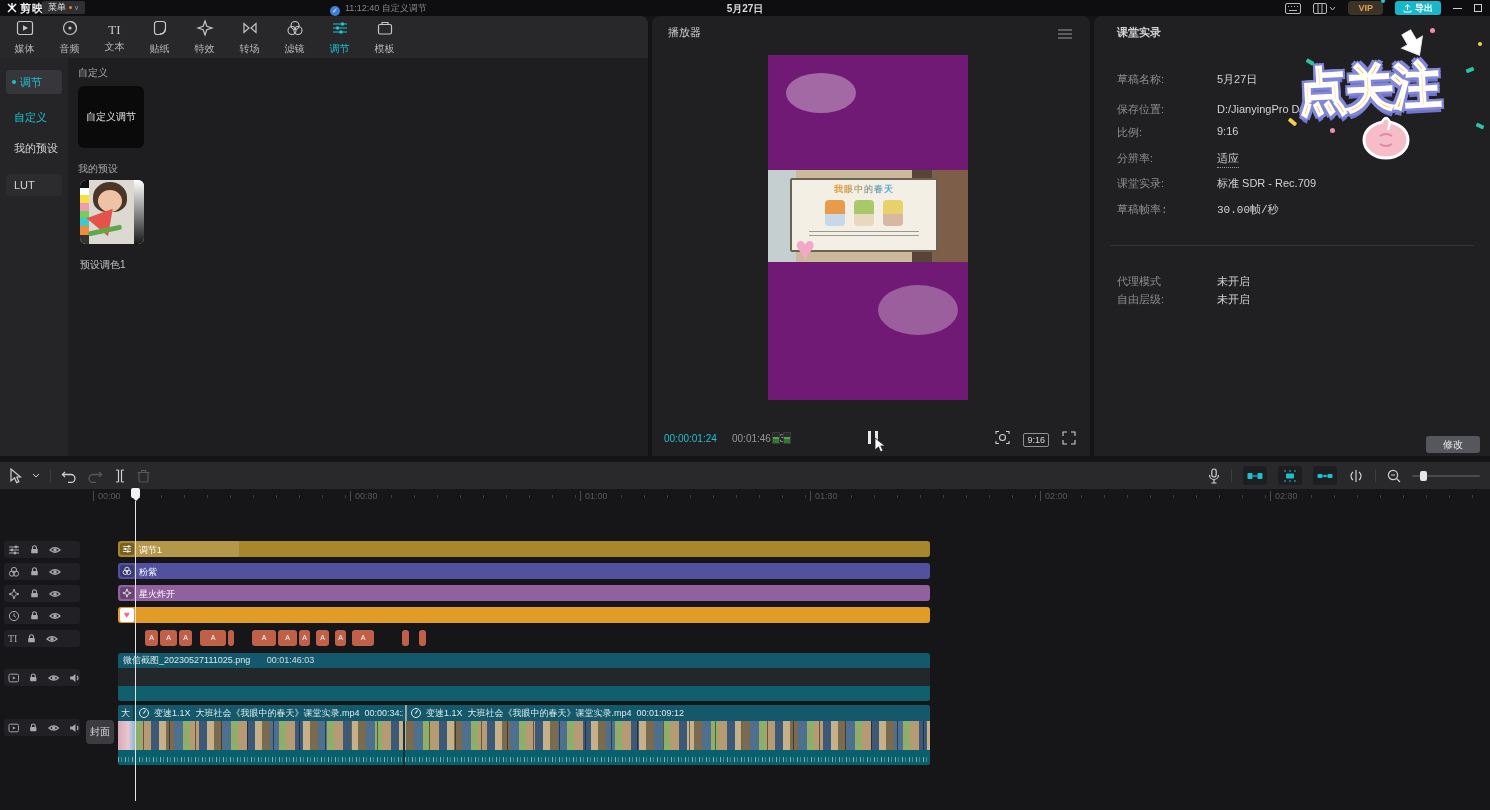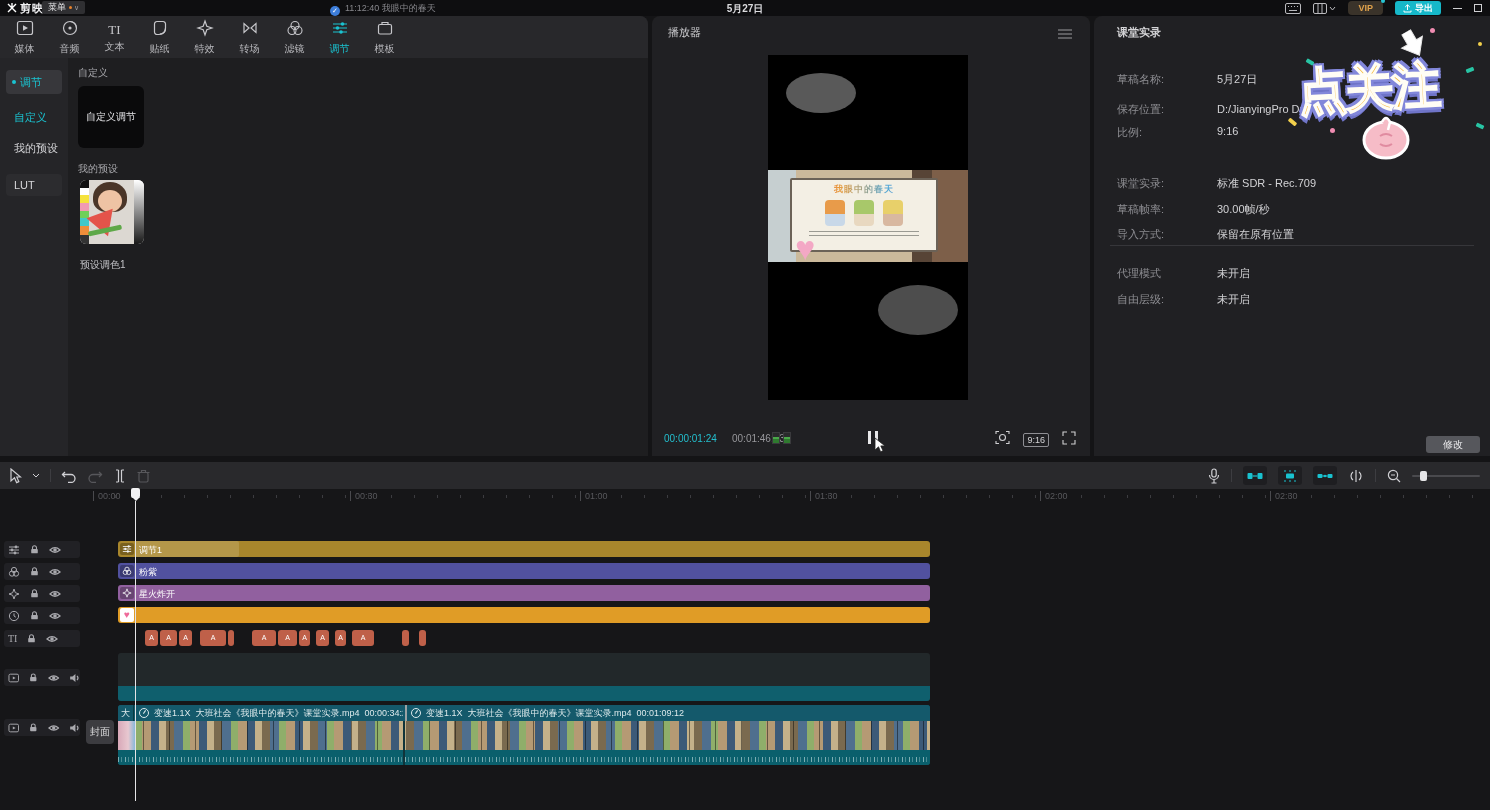--- a/index.html
+++ b/index.html
@@ -57,21 +57,21 @@
   .pt-hair { position:absolute; left:4px; top:2px; width:34px; height:30px; border-radius:50% 50% 40% 40%; background:#4a3528; }
   .pt-face { position:absolute; left:9px; top:10px; width:24px; height:22px; border-radius:50%; background:#eec3a4; }
   .pt-melon { position:absolute; left:2px; top:26px; width:0; height:0; border-left:14px solid transparent; border-right:14px solid transparent; border-bottom:24px solid #e4534a; transform:rotate(40deg); }
   .pt-rind { position:absolute; left:-1px; top:48px; width:34px; height:5px; background:#5ea848; transform:rotate(-12deg); border-radius:2px; }
   .preset-name { position:absolute; left:12px; top:200px; font-size:10px; color:#c2c2c6; }
 
   
   .pp-header { position:absolute; left:0; top:0; width:100%; height:30px; }
   .pp-title { position:absolute; left:16px; top:9px; font-size:11px; color:#cdcdd0; }
   .pp-menu { position:absolute; right:18px; top:9px; width:14px; color:#9a9a9e; }
-  .video { position:absolute; left:116px; top:39px; width:200px; height:345px; background:#000000; overflow:hidden; }
+  .video { position:absolute; left:116px; top:39px; width:200px; height:345px; background:#701a75; overflow:hidden; }
   .v-blob1 { position:absolute; left:18px; top:18px; width:70px; height:40px; border-radius:50%; background:rgba(255,255,255,.35); }
   .v-blob2 { position:absolute; right:10px; top:230px; width:80px; height:50px; border-radius:50%; background:rgba(255,255,255,.3); }
   .photo { position:absolute; left:0; top:115px; width:200px; height:92px; background:linear-gradient(90deg,#c6cfd0 0 14%, #cbb99b 14% 72%, #574436 72% 82%, #7d5f49 82% 100%); }
   .board { position:absolute; left:22px; top:8px; width:148px; height:74px; background:#f3efe4; border:2px solid #6b6257; border-radius:2px; padding-top:3px; text-align:center; }
   .board-title { font-size:9px; font-weight:bold; letter-spacing:1px; background:linear-gradient(90deg,#e45c8e,#e89b3c,#52a8d8,#d8648e); -webkit-background-clip:text; background-clip:text; color:transparent; }
   .kids { display:flex; justify-content:center; gap:9px; margin-top:4px; }
   .kid { width:20px; height:26px; border-radius:4px; }
   .k1 { background:linear-gradient(#e89b4a 55%, #c8d8e8 55%); }
   .k2 { background:linear-gradient(#a8c86a 55%, #e8d8c0 55%); }
   .k3 { background:linear-gradient(#e8d06a 55%, #d8b8a0 55%); }
@@ -221,21 +221,21 @@
   </defs>
 </svg>
 
 <div id="app">
 
   <div class="titlebar">
     <div class="logo"><svg class="logo-mark" viewBox="0 0 10 10">
           <path d="M1 1 L9 9 M9 1 L1 9 M5 0 V4" stroke="#fff" stroke-width="1.4" fill="none"></path>
         </svg><span>剪映</span></div>
     <div class="menu-btn"><span>菜单</span><span class="menu-dot"></span><span class="menu-car">∨</span></div>
-    <div class="autosave"><span class="cloud">✓</span><span>11:12:40 我眼中的春天</span></div>
+    <div class="autosave"><span class="cloud">✓</span><span>11:12:40 自定义调节</span></div>
     <div class="doc-title">5月27日</div>
     <div class="tb-right">
       <span class="tb-ico">
           <svg width="16" height="11" viewBox="0 0 16 11">
             <rect x="0.5" y="0.5" width="15" height="10" rx="1.5" fill="none" stroke="currentColor"></rect>
             <path d="M3 3.5 h1 M6 3.5 h1 M9 3.5 h1 M12 3.5 h1 M4 7.5 h8" stroke="currentColor"></path>
           </svg>
         </span>
       <span class="tb-ico">
           <svg width="14" height="11" viewBox="0 0 14 11">
@@ -398,25 +398,25 @@
             </svg></span>
       </span>
     </div>
   </div>
 
   <div class="panel draft-panel">
     <div class="dp-title">课堂实录</div>
     <div class="drow" style="top:56px;"><span class="dlabel">草稿名称:</span><span class="dval">5月27日</span></div>
     <div class="drow" style="top:86px;"><span class="dlabel">保存位置:</span><span class="dval">D:/JianyingPro Drafts/5月2</span></div>
     <div class="drow" style="top:109px;"><span class="dlabel">比例:</span><span class="dval">9:16</span></div>
+    <div class="drow" style="top:135px;"><span class="dlabel">分辨率:</span><span class="dval u-dot">适应</span></div>
     <div class="drow" style="top:160px;"><span class="dlabel">课堂实录:</span><span class="dval">标准 SDR - Rec.709</span></div>
-    <div class="drow" style="top:186px;"><span class="dlabel">草稿帧率:</span><span class="dval">30.00帧/秒</span></div>
-    <div class="drow" style="top:211px;"><span class="dlabel">导入方式:</span><span class="dval">保留在原有位置</span></div>
+    <div class="drow" style="top:186px;font-family:Liberation Mono, monospace;"><span class="dlabel">草稿帧率:</span><span class="dval">30.00帧/秒</span></div>
     <div class="d-divider"></div>
-    <div class="drow" style="top:250px;"><span class="dlabel">代理模式</span><span class="dval">未开启</span></div>
+    <div class="drow" style="top:258px;"><span class="dlabel">代理模式</span><span class="dval">未开启</span></div>
     <div class="drow" style="top:276px;"><span class="dlabel">自由层级:</span><span class="dval">未开启</span></div>
     <div class="modify-btn">修改</div>
   </div>
 
   <div class="sticker">
     <svg class="stk-arrow" width="30" height="28" viewBox="0 0 30 28">
         <path d="M10 0 h10 v12 h7 L15 27 L3 12 h7 Z" fill="#fff" stroke="#e8e8e8"></path>
       </svg>
     <div class="stk-text">点关注</div>
     <svg class="stk-thumb" width="52" height="46" viewBox="0 0 52 46">
@@ -650,20 +650,24 @@
     <div class="text-chip" style="left:252px;width:24px;">A</div>
     <div class="text-chip" style="left:278px;width:19px;">A</div>
     <div class="text-chip" style="left:299px;width:11px;">A</div>
     <div class="text-chip" style="left:316px;width:13px;">A</div>
     <div class="text-chip" style="left:335px;width:11px;">A</div>
     <div class="text-chip" style="left:352px;width:22px;">A</div>
     <div class="text-chip" style="left:402px;width:7px;"></div>
     <div class="text-chip" style="left:419px;width:7px;"></div>
 
     <div class="track t-png">
+      <div class="png-head">
+        <span class="png-name">微信截图_20230527111025.png</span>
+        <span class="png-dur">00:01:46:03</span>
+      </div>
       <div class="png-foot"></div>
     </div>
 
     <div class="track t-video">
       <div class="vid-head">
         <div class="clip1">大</div>
         <div class="clip2">
           <span class="speed-ico"></span>
           <span>变速1.1X</span>
           <span>大班社会《我眼中的春天》课堂实录.mp4</span>

